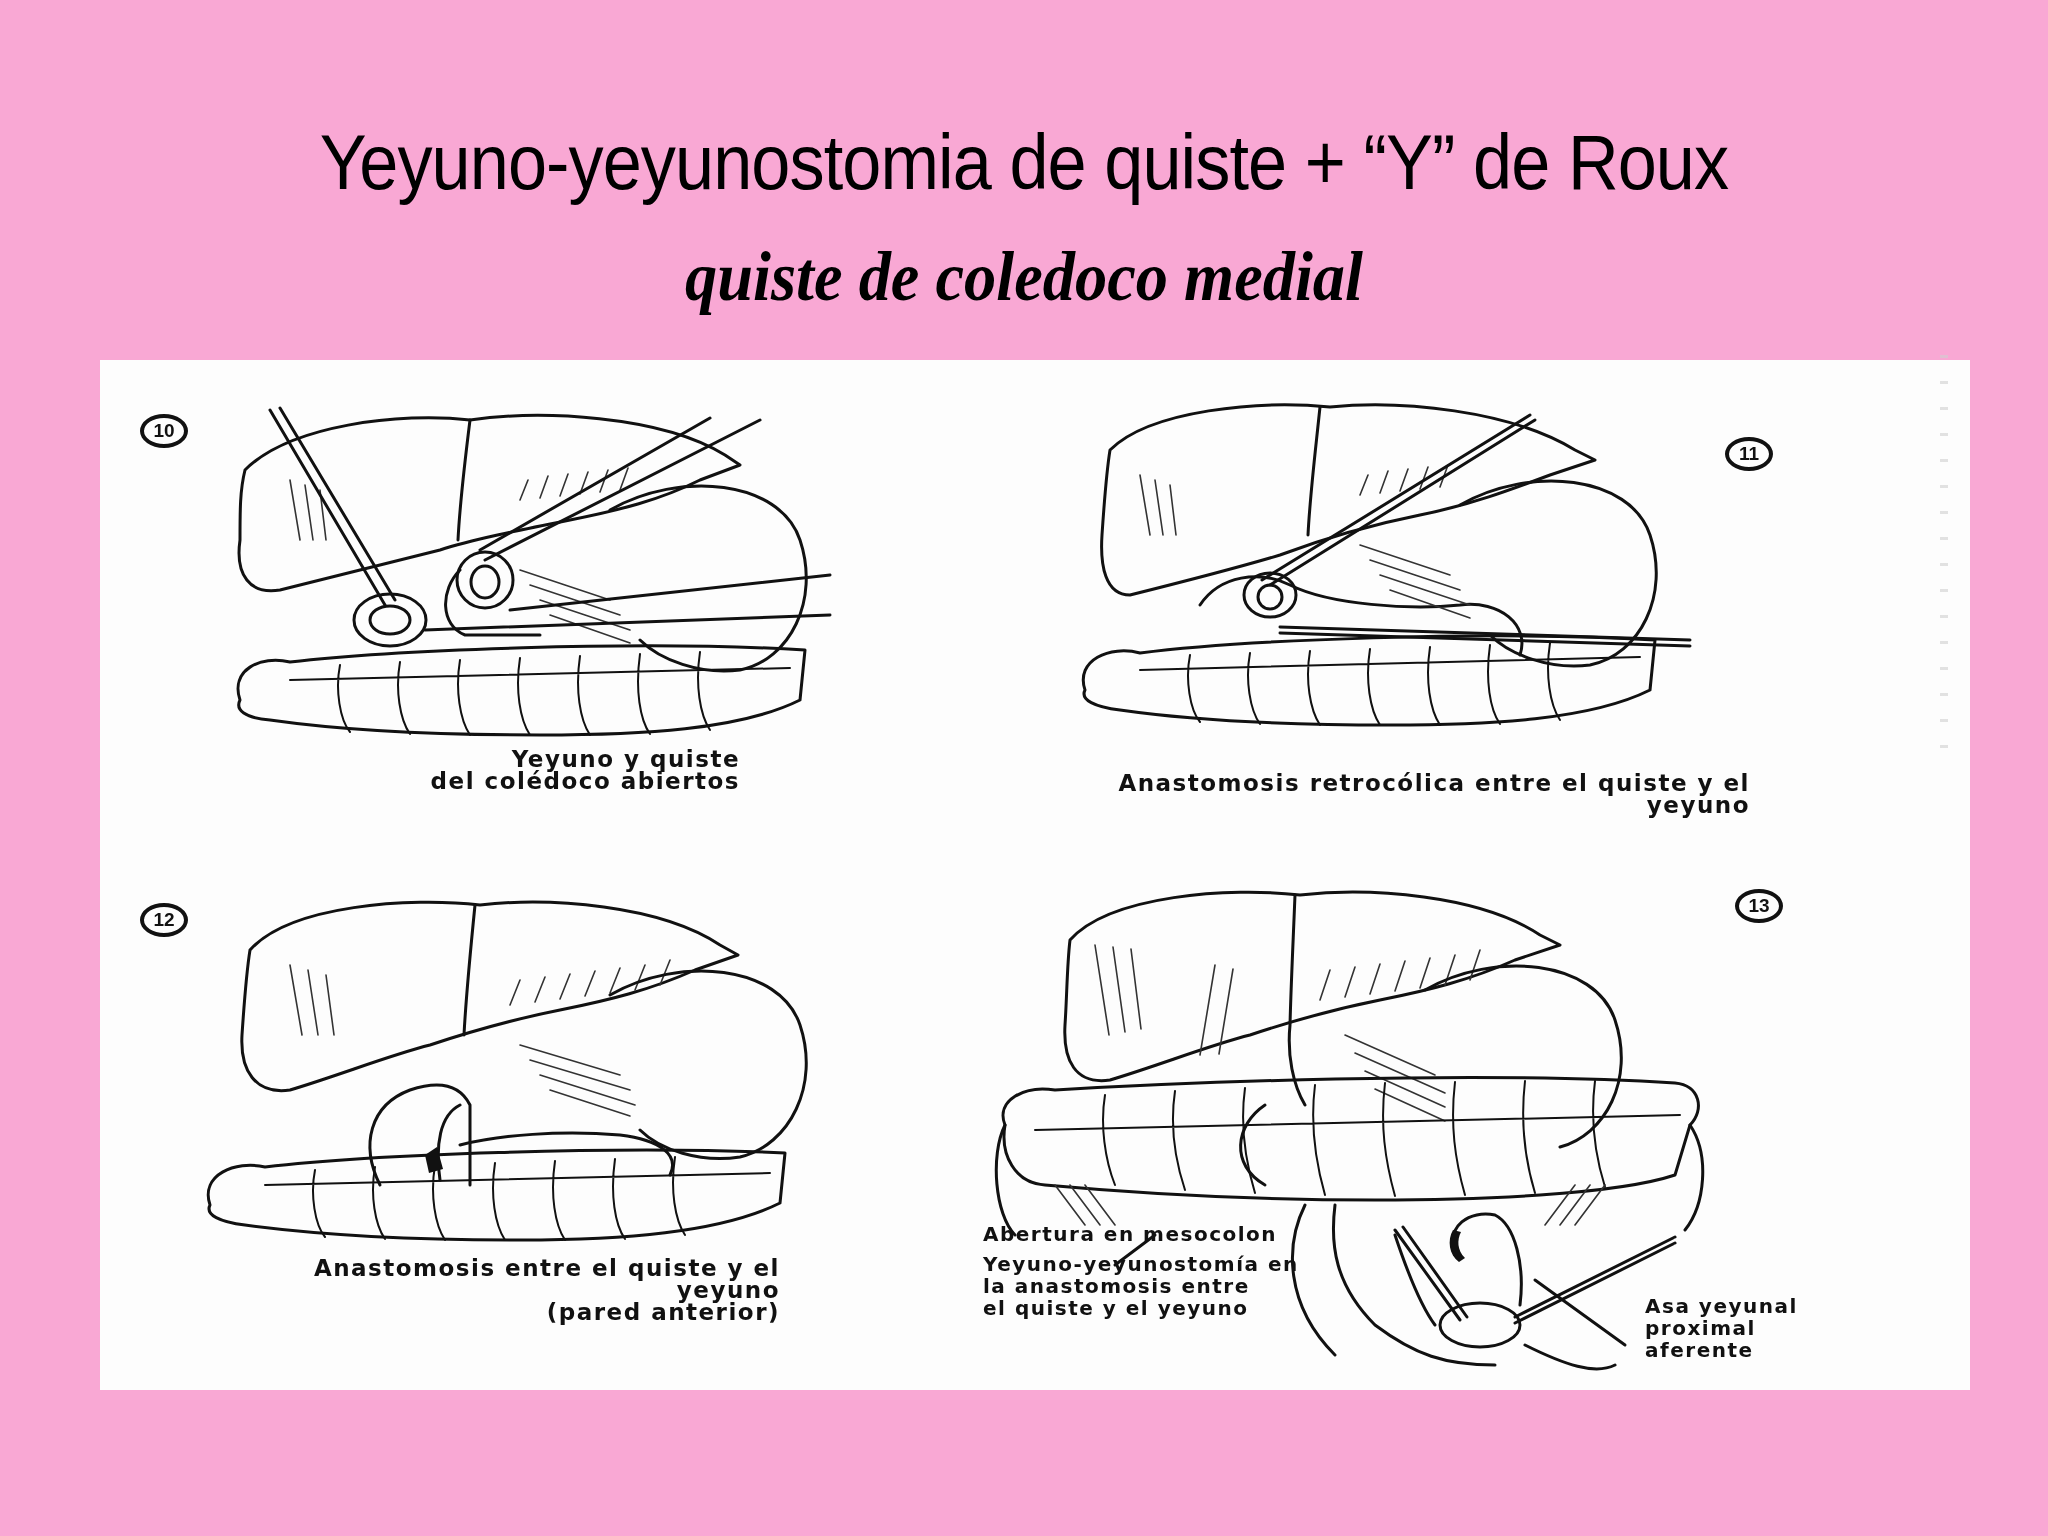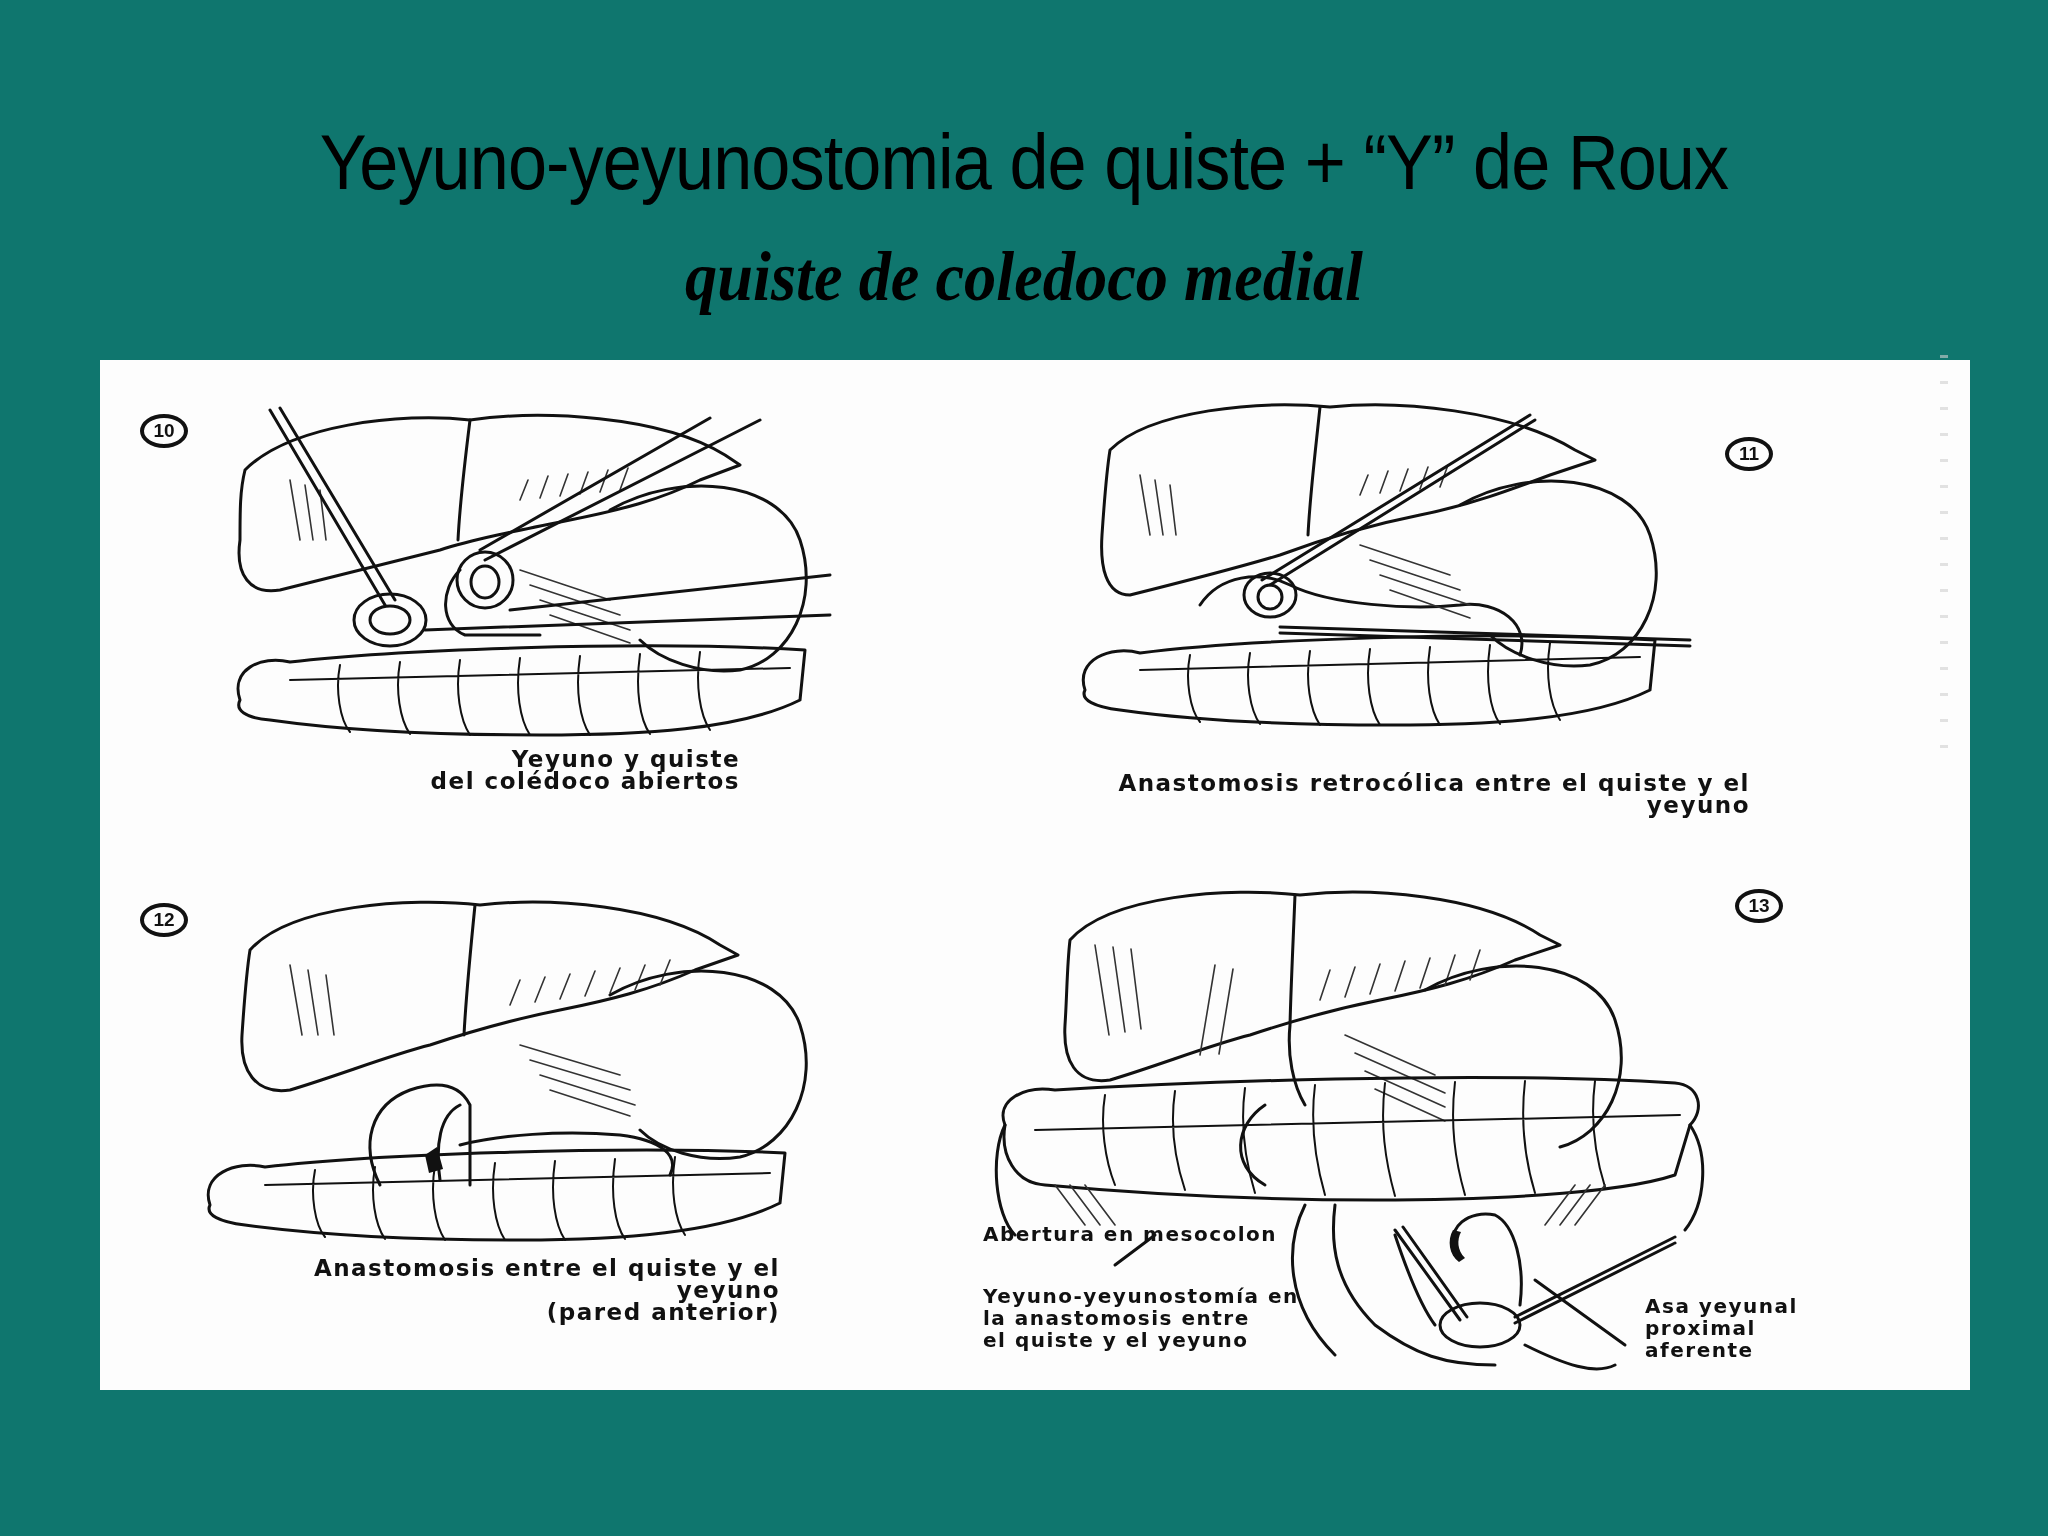--- a/index.html
+++ b/index.html
@@ -1,17 +1,17 @@
 <!DOCTYPE html>
 <html><head>
 <meta charset="utf-8">
 <style>
   html, body { margin: 0; padding: 0; background: #ffffff; }
   body { width: 2048px; height: 1536px; position: relative; overflow: hidden; font-family: "Liberation Sans", sans-serif; color: #000; }
-  .slide { position: absolute; inset: 0; background: #0f766e; }
+  .slide { position: absolute; inset: 0; background: #f9a8d4; }
   .title { position: absolute; left: 0; width: 2048px; top: 120px; text-align: center; font-family: "Liberation Sans", sans-serif; font-size: 78px; letter-spacing: -1px; line-height: 1.1; color: #000; transform: scaleX(0.9); transform-origin: 1024px 0; }
   .subtitle { position: absolute; left: 0; width: 2048px; top: 238px; text-align: center; font-family: "Liberation Serif", serif; font-style: italic; font-weight: bold; font-size: 70px; line-height: 1.1; color: #000; transform: scaleX(0.92); transform-origin: 1024px 0; }
   .scan { position: absolute; left: 100px; top: 360px; width: 1870px; height: 1030px; background: #fdfdfd; }
   .edge-noise { position: absolute; left: 1940px; top: 355px; width: 8px; height: 400px; background: repeating-linear-gradient(to bottom, #cfcfcf 0 3px, transparent 3px 26px); opacity: 0.6; }
   .fig { position: absolute; }
   .fig svg { position: absolute; left: 0; top: 0; overflow: visible; }
   .fig svg path, .fig svg ellipse, .fig svg line, .fig svg rect { fill: none; stroke: #111; stroke-width: 3; stroke-linecap: round; stroke-linejoin: round; }
   .fig svg .hatch { stroke-width: 1.6; stroke: #333; }
   .fig svg .thin { stroke-width: 2; }
   .fig svg .dark { fill: #111; stroke: none; }
@@ -129,21 +129,21 @@
       <ellipse cx="505" cy="440" rx="40" ry="22"></ellipse>
       <path class="dark" d="M478,345 c-6,10 -4,25 6,32 l6,-4 c-8,-8 -8,-18 -4,-26 Z"></path>
       <line x1="540" y1="432" x2="700" y2="352"></line>
       <line x1="540" y1="438" x2="700" y2="358"></line>
       <path d="M550,460 C590,480 620,490 640,480"></path>
 
       <line x1="140" y1="380" x2="180" y2="350"></line>
       <line x1="560" y1="395" x2="650" y2="460"></line>
     </svg>
     <div class="label" style="left:8px; top:338px; width:330px;">Abertura en mesocolon</div>
-    <div class="label" style="left:8px; top:400px; width:360px;">Yeyuno-yeyunostomía en
+    <div class="label" style="left:8px; top:368px; width:360px;">Yeyuno-yeyunostomía en
 la anastomosis entre
 el quiste y el yeyuno</div>
     <div class="label" style="left:670px; top:410px; width:170px;">Asa yeyunal
 proximal
 aferente</div>
   </div>
 
 </div>
 
 </body></html>

